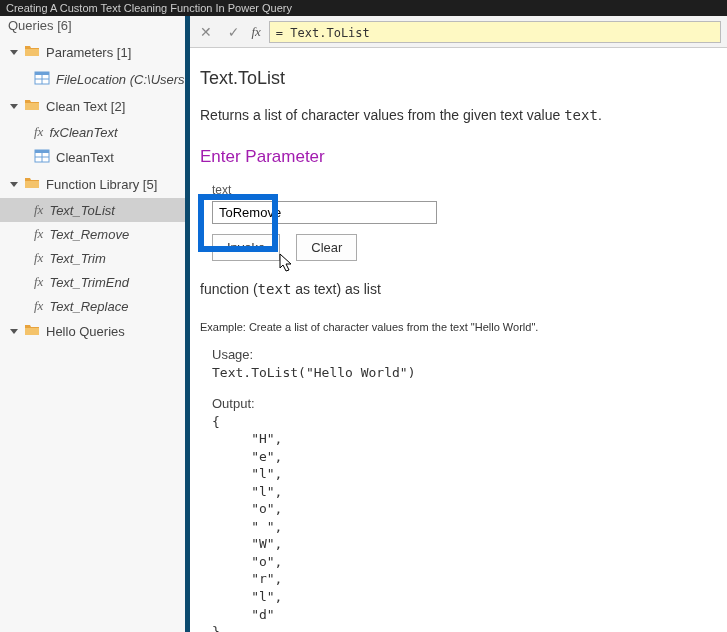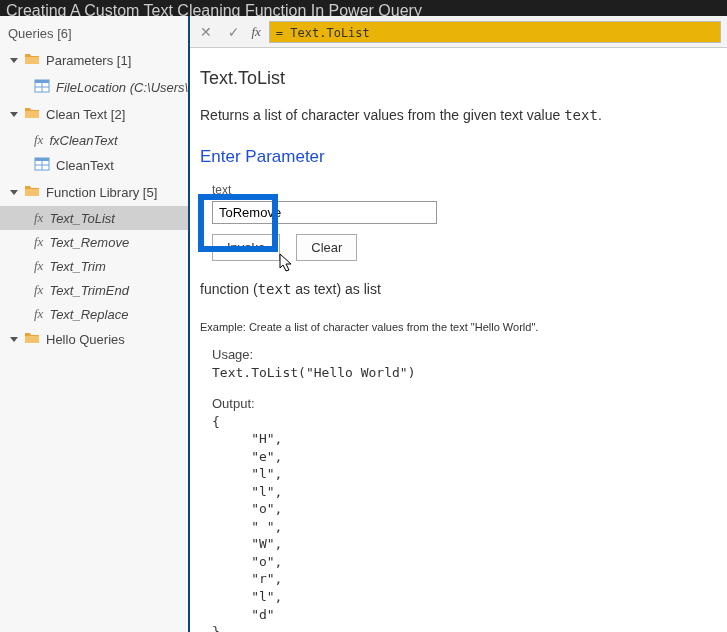--- a/index.html
+++ b/index.html
@@ -12,33 +12,33 @@
     height: 632px;
     overflow: hidden;
     position: relative;
   }
   .topbar {
     position: absolute;
     top: 0; left: 0; right: 0;
     height: 16px;
     background: #1e1e1e;
     color: #ccc;
-    font-size: 16px;
+    font-size: 11px;
     padding: 2px 6px;
   }
   .main {
     position: absolute;
     top: 16px; left: 0; right: 0; bottom: 0;
     display: flex;
   }
   .queries-panel {
     width: 190px;
-    border-right: 2px solid #0c4a6e;
+    border-right: 5px solid #0c4a6e;
     background: #f7f7f7;
-    padding-top: 8px;
+    padding-top: 0;
     overflow: hidden;
   }
   .queries-header {
     color: #555;
     font-size: 13px;
     padding: 2px 8px 6px 8px;
     filter: blur(0.4px);
   }
   .tree { list-style: none; }
   .tree li {
@@ -95,21 +95,21 @@
     padding: 0 4px;
   }
   .fx-label {
     font-style: italic;
     font-family: Georgia, serif;
     color: #555;
   }
   .formula-box {
     flex: 1;
     border: 1px solid #bbb;
-    background: #eab308;
+    background: #fef9c3;
     padding: 2px 6px;
     font-family: Consolas, monospace;
     font-size: 12px;
     color: #333;
     height: 22px;
     line-height: 18px;
   }
   .content {
     padding: 14px 18px 10px 10px;
     overflow-y: auto;
@@ -122,21 +122,21 @@
     font-weight: 400;
   }
   .fn-desc {
     font-size: 14px;
     color: #333;
     margin-bottom: 24px;
   }
   code.inline { font-family: Consolas, monospace; }
   .param-header {
     font-size: 17px;
-    color: #1d4ed8;
+    color: #a21caf;
     margin-bottom: 16px;
     font-weight: 400;
   }
   .param-label {
     font-size: 12px;
     color: #555;
     margin-left: 12px;
     margin-bottom: 4px;
   }
   .param-input {

